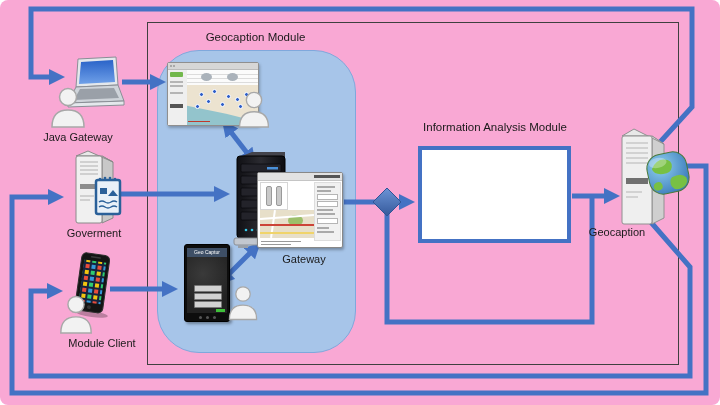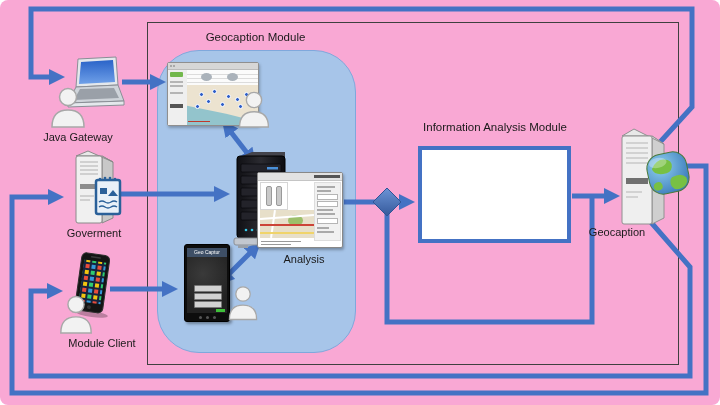--- a/index.html
+++ b/index.html
@@ -254,21 +254,21 @@
       <div class="road" style="left:0;top:6px;width:100%;height:2px;transform:rotate(-4deg);"></div>
       <div class="road" style="left:12px;top:0;width:2px;height:100%;transform:rotate(8deg);"></div>
       <div class="road" style="left:0;top:22px;width:100%;height:1.5px;background:#f0d46a;"></div>
       <div class="redbar"></div>
     </div>
     <div class="bstrip">
       <div class="btxt" style="top:1px;width:40px;"></div>
         <div class="btxt" style="top:3.5px;width:30px;"></div>
     </div>
   </div>
-  <div class="lbl" style="left:272px;top:253px;width:64px;">Analysis</div>
+  <div class="lbl" style="left:272px;top:253px;width:64px;">Gateway</div>
 
   <div class="phoneshot">
     <div class="tbar">Geo Captur</div>
     <div class="scr"></div>
     <div class="btn" style="top:40px;"></div>
     <div class="btn" style="top:48px;"></div>
     <div class="btn" style="top:56px;"></div>
     <div class="batt"></div>
     <div class="nav" style="left:14px;"></div>
     <div class="nav" style="left:21px;"></div>

